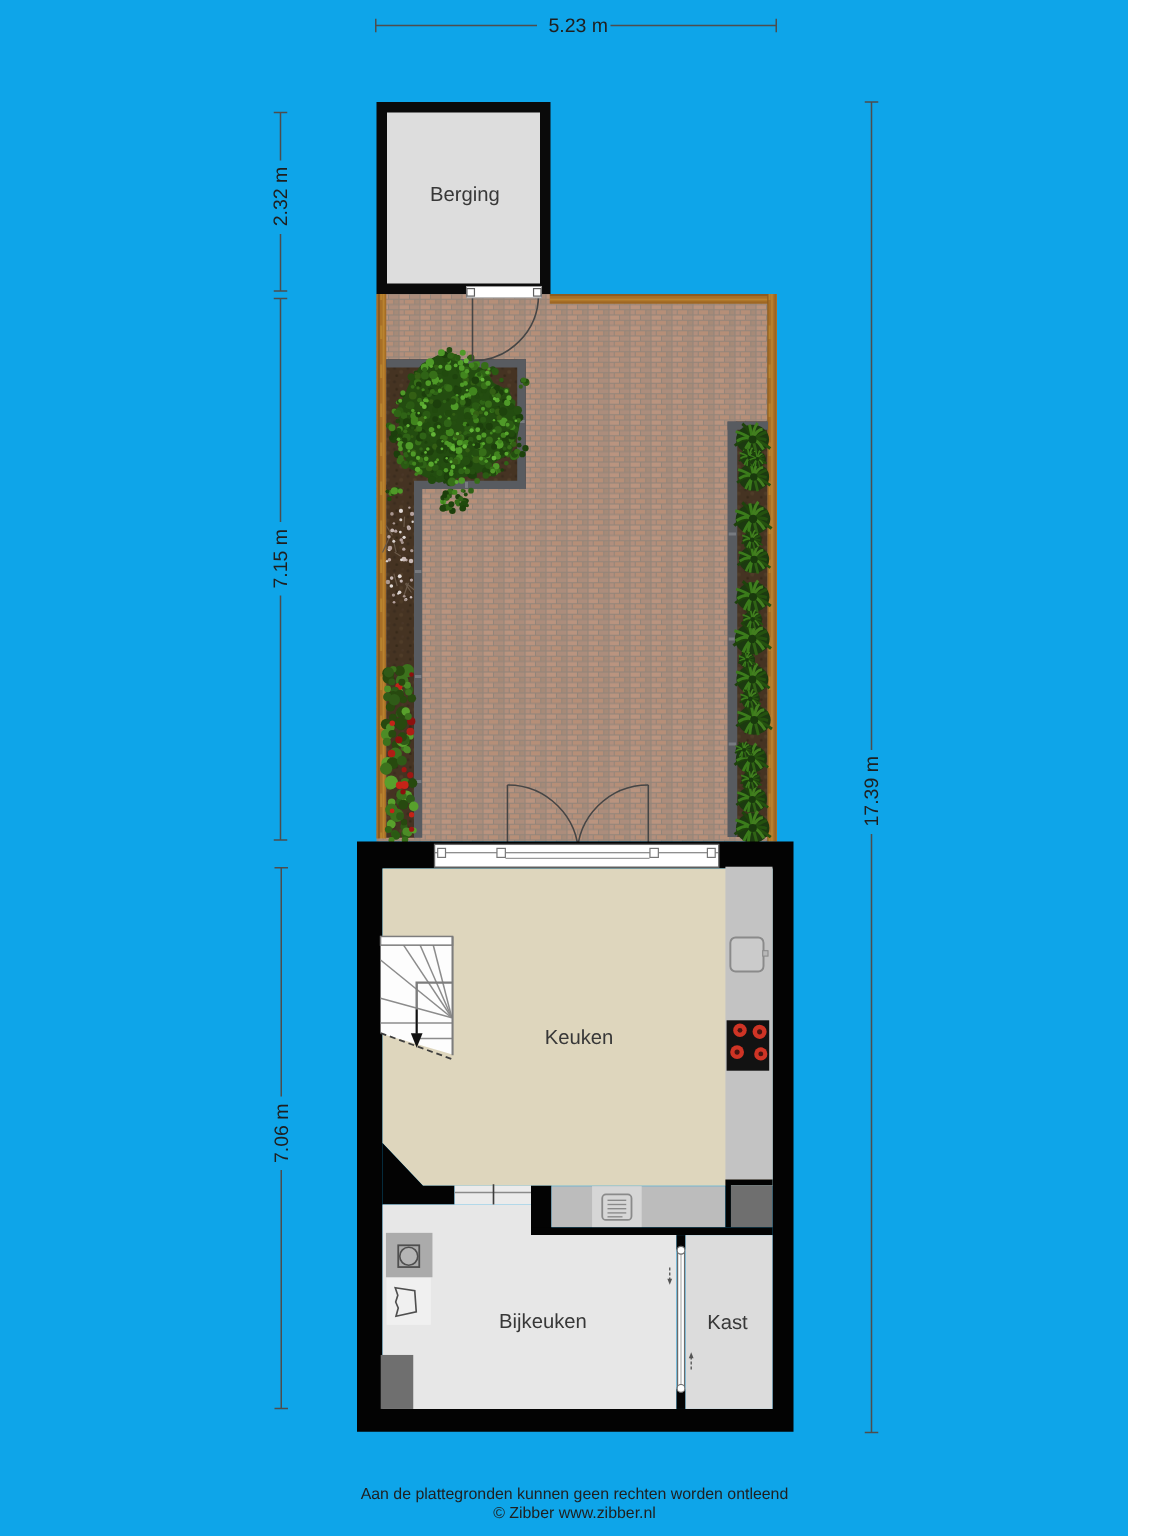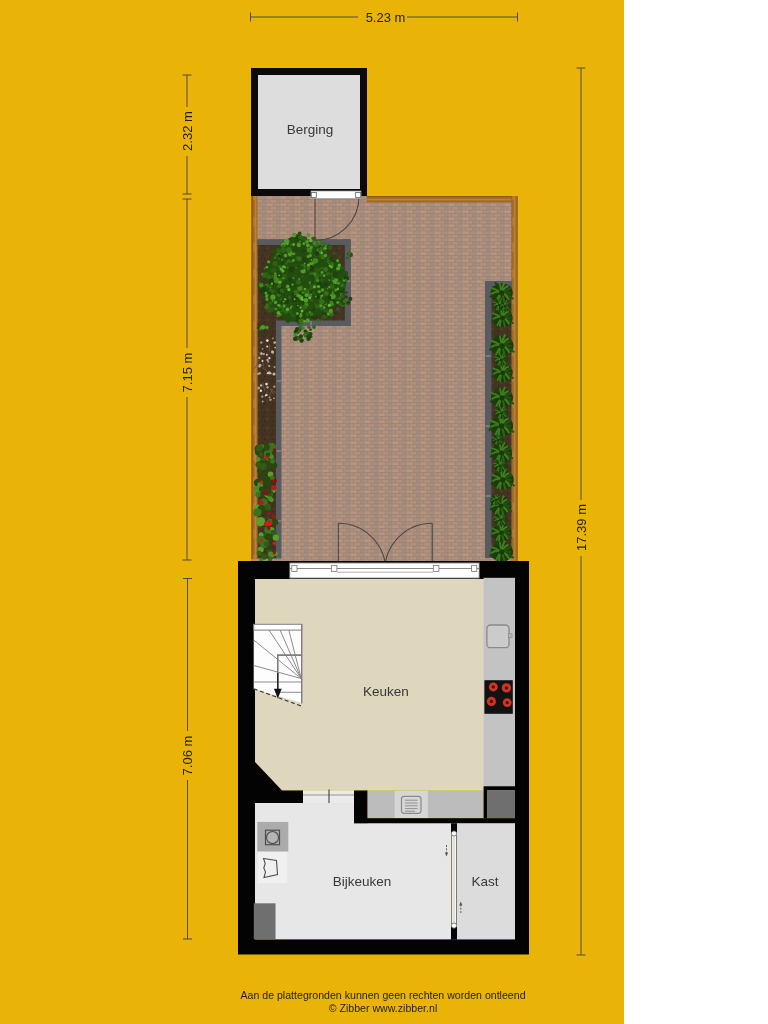--- a/index.html
+++ b/index.html
@@ -1,16 +1,16 @@
 <!DOCTYPE html>
 <html><head>
 <meta charset="utf-8">
 <style>
 html,body{margin:0;padding:0;background:#ffffff;}
-#page{position:relative;width:624px;height:1024px;background:#eab308;overflow:hidden;}
+#page{position:relative;width:752px;height:1024px;background:#0ea5e9;overflow:hidden;}
 text{font-family:"Liberation Sans",sans-serif;}
 </style>
 </head>
 <body>
 <div id="page">
 <svg width="768" height="1024" viewBox="0 0 768 1024">
 <defs>
 <pattern id="brick" width="14" height="7" patternUnits="userSpaceOnUse">
   <rect width="14" height="7" fill="#948579"></rect>
   <rect x="0.35" y="0.35" width="6.3" height="2.8" fill="#ba947f"></rect>

